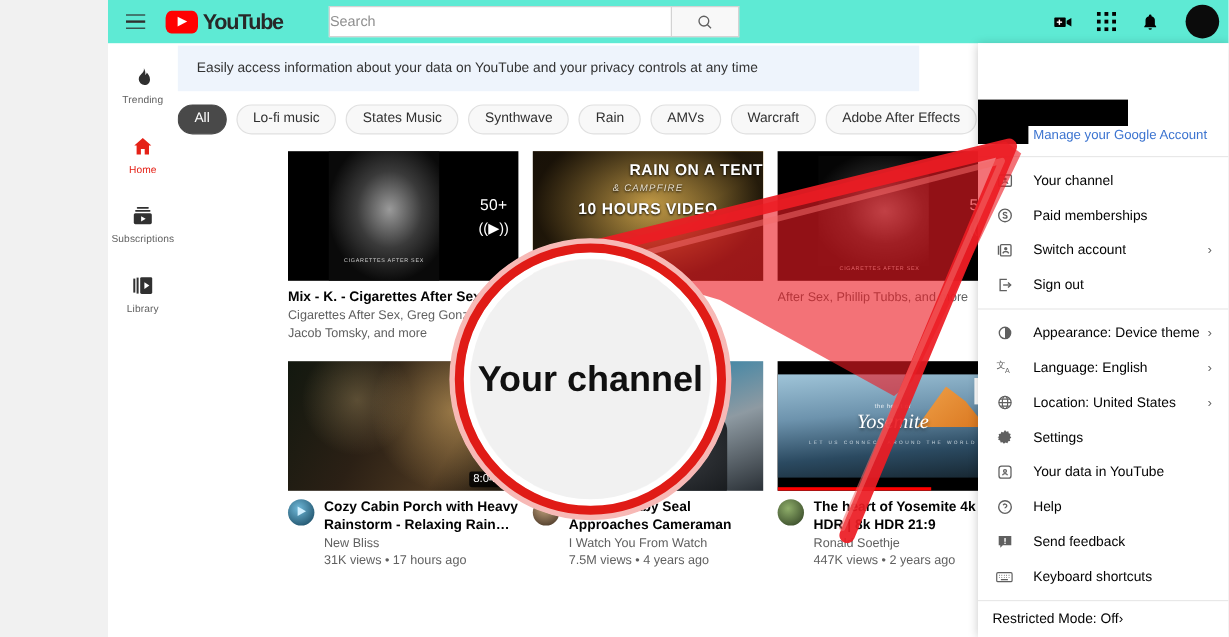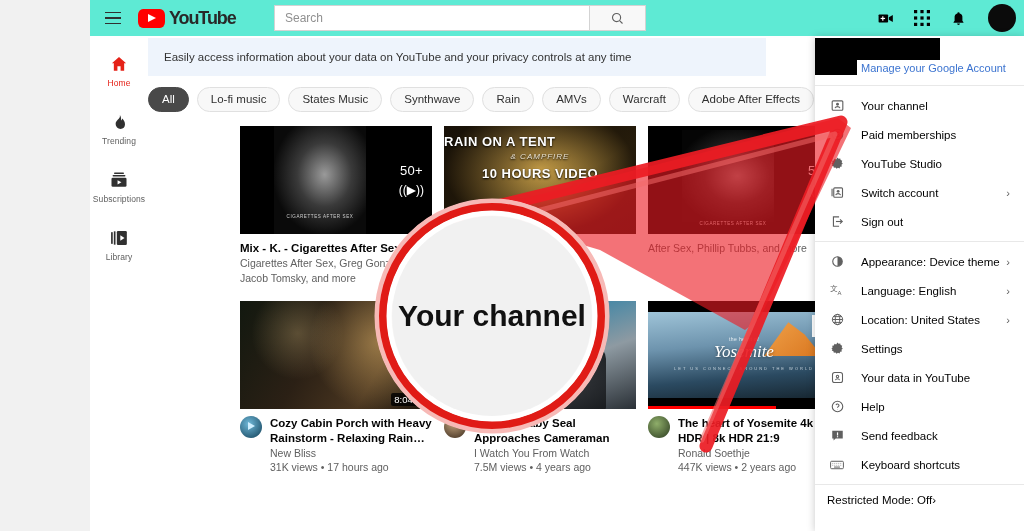--- a/index.html
+++ b/index.html
@@ -57,25 +57,24 @@
   .yt-logo .word {
     font-size: 18px; font-weight: bold; color: #282828;
     letter-spacing: -1.1px;
   }
 
   .search-wrap {
     position: absolute; left: 184px; top: 5px;
     display: flex; height: 26px;
   }
   .search-box {
-    width: 316px; height: 26px;
+    width: 286px; height: 26px;
     border: 1px solid #d3d3d3;
     background: #fff;
     display: flex; align-items: center;
-    padding-left: 10px;
     font-size: 12px; color: #909090;
   }
   .search-box input {
     border: 0; outline: 0; width: 100%; height: 100%;
     font-family: "Liberation Sans", sans-serif;
     font-size: 12px; color: #303030; background: transparent;
   }
   .search-box input::placeholder { color: #909090; }
   .search-btn {
     width: 56px; height: 26px;
@@ -187,21 +186,21 @@
   
   .acct-menu {
     position: absolute; right: 0; top: 36px;
     width: 209px; height: 495px;
     background: #ffffff;
     box-shadow: 0 1px 8px rgba(0,0,0,.22);
     z-index: 30;
     font-size: 11.5px; color: #030303;
     overflow: hidden;
   }
-  .acct-head { padding: 4px 0 8px 12px; position: relative; height: 49px; }
+  .acct-head { padding: 4px 0 8px 12px; position: relative; height: 49px; margin-top: 45px; }
   .acct-redact {
     position: absolute; left: 0; top: 2px;
     width: 125px; height: 22px; background: #000;
   }
   .acct-redact2 {
     position: absolute; left: 0; top: 24px;
     width: 42px; height: 15px; background: #000;
   }
   .manage-link {
     position: absolute; left: 46px; top: 26px;
@@ -292,32 +291,32 @@
             <path d="M12 3a1.6 1.6 0 0 1 1.6 1.6v.5A5.5 5.5 0 0 1 17.5 11v4l1.5 2.2v.8H5v-.8L6.5 15v-4a5.5 5.5 0 0 1 3.9-5.9v-.5A1.6 1.6 0 0 1 12 3z"></path>
             <path d="M10 19h4a2 2 0 0 1-4 0z"></path>
           </svg>
         </span>
         <span class="avatar"></span>
       </div>
     </div>
 
     <div class="guide">
 
+      <div class="guide-item">
+        <svg width="18" height="20" viewBox="0 0 24 24" fill="#303030">
+          <path d="M13.2 2.5c.6 3-1.1 4.6-2.6 6.2-1.6 1.7-3.1 3.3-3.1 6A6.5 6.5 0 0 0 14 21.2c3.6 0 6-2.7 6-6.3 0-3.8-2.3-6-3.6-7.6-.2 1.3-.8 2.1-1.6 2.6.3-2.6-.3-5.5-1.6-7.4z"></path>
+        </svg>
+        <span class="glabel">Trending</span>
+      </div>
+
       <div class="guide-item active">
         <svg width="20" height="20" viewBox="0 0 24 24" fill="#e52117">
           <path d="M12 3.6L3.5 11h2.3v9h4.3v-5.4h3.8V20h4.3v-9h2.3z"></path>
         </svg>
         <span class="glabel">Home</span>
-      </div>
-
-      <div class="guide-item">
-        <svg width="18" height="20" viewBox="0 0 24 24" fill="#303030">
-          <path d="M13.2 2.5c.6 3-1.1 4.6-2.6 6.2-1.6 1.7-3.1 3.3-3.1 6A6.5 6.5 0 0 0 14 21.2c3.6 0 6-2.7 6-6.3 0-3.8-2.3-6-3.6-7.6-.2 1.3-.8 2.1-1.6 2.6.3-2.6-.3-5.5-1.6-7.4z"></path>
-        </svg>
-        <span class="glabel">Trending</span>
       </div>
 
       <div class="guide-item">
         <svg width="20" height="20" viewBox="0 0 24 24" fill="#303030">
           <rect x="6" y="3" width="12" height="1.7" rx=".8"></rect>
           <rect x="4.3" y="6" width="15.4" height="1.7" rx=".8"></rect>
           <rect x="3" y="9.2" width="18" height="11" rx="1.6"></rect>
           <path d="M10.3 12.2l4.6 2.6-4.6 2.6z" fill="#fff"></path>
         </svg>
         <span class="glabel">Subscriptions</span>
@@ -367,21 +366,21 @@
             <div class="vtitle">Mix - K. - Cigarettes After Sex</div>
             <div class="vchan two">Cigarettes After Sex, Greg Gonzalez, Jacob Tomsky, and more</div>
           </div>
         </div>
       </div>
 
       <div class="card">
         <div class="thumb" style="background:linear-gradient(150deg,#3a2a12 0%,#7a5a20 35%,#c89a3a 58%,#2a1f10 100%);">
           <div style="position:absolute;left:0;top:0;width:100%;height:100%;
                       background:radial-gradient(ellipse at 50% 40%, rgba(220,180,90,.55) 0%, rgba(20,14,6,.9) 70%);"></div>
-          <div style="position:absolute;left:0;top:8px;width:100%;text-align:left;color:#fff;
+          <div style="position:absolute;left:0;top:8px;width:100%;text-align:right;color:#fff;
                       font-size:13px;font-weight:bold;letter-spacing:.5px;text-shadow:0 1px 2px #000;">RAIN ON A TENT</div>
           <div style="position:absolute;left:0;top:26px;width:100%;text-align:center;color:#e8e0cf;
                       font-size:8px;letter-spacing:1px;text-shadow:0 1px 2px #000;font-style:italic;">&amp; CAMPFIRE</div>
           <div style="position:absolute;left:0;top:40px;width:100%;text-align:center;color:#fff;
                       font-size:13px;font-weight:bold;letter-spacing:.5px;text-shadow:0 1px 2px #000;">10 HOURS VIDEO</div>
           <div style="position:absolute;left:14px;top:82px;color:#fff;font-size:13px;
                       font-weight:bold;text-shadow:0 1px 2px #000;">REL</div>
         </div>
         <div class="meta">
           <div class="chanpic" style="background:radial-gradient(circle at 40% 35%,#9b9b9b,#4a4a4a);"></div>
@@ -507,29 +506,20 @@
         <div class="mi">
           <span class="mi-ico">
             <svg width="15" height="15" viewBox="0 0 24 24" fill="none" stroke="#606060" stroke-width="1.8">
               <circle cx="12" cy="12" r="8.4"></circle>
               <path d="M14.6 9.2c-.6-.9-1.6-1.3-2.6-1.3-1.3 0-2.3.7-2.3 1.8 0 2.6 5 1.3 5 4 0 1.3-1.2 2-2.7 2-1.2 0-2.2-.5-2.8-1.4"></path>
             </svg>
           </span>
           <span class="mi-label">Paid memberships</span>
         </div>
 
-        <div class="mi">
-          <span class="mi-ico">
-            <svg width="15" height="15" viewBox="0 0 24 24" fill="#606060">
-              <path d="M12 8.2a3.8 3.8 0 1 0 0 7.6 3.8 3.8 0 0 0 0-7.6zm0 5.6a1.8 1.8 0 1 1 0-3.6 1.8 1.8 0 0 1 0 3.6z"></path>
-              <path d="M12 2.2l1.7 2.2 2.7-.6.6 2.7 2.6 1-1 2.6 1.8 2.1-2.1 1.8.7 2.7-2.7.5-1 2.6-2.6-1-2.2 1.7-1.7-2.2-2.7.6-.6-2.7-2.6-1 1-2.6L2.1 12l2.1-1.8-.7-2.7 2.7-.5 1-2.6 2.6 1z"></path>
-            </svg>
-          </span>
-          <span class="mi-label">YouTube Studio</span>
-        </div>
 
         <div class="mi">
           <span class="mi-ico">
             <svg width="15" height="15" viewBox="0 0 24 24" fill="none" stroke="#606060" stroke-width="1.8">
               <rect x="6" y="4.5" width="14" height="15" rx="1.6"></rect>
               <circle cx="13" cy="10" r="2.2" fill="#606060" stroke="none"></circle>
               <path d="M9 16.2c.8-1.7 2.3-2.5 4-2.5s3.2.8 4 2.5"></path>
               <line x1="3.3" y1="6" x2="3.3" y2="18"></line>
             </svg>
           </span>

